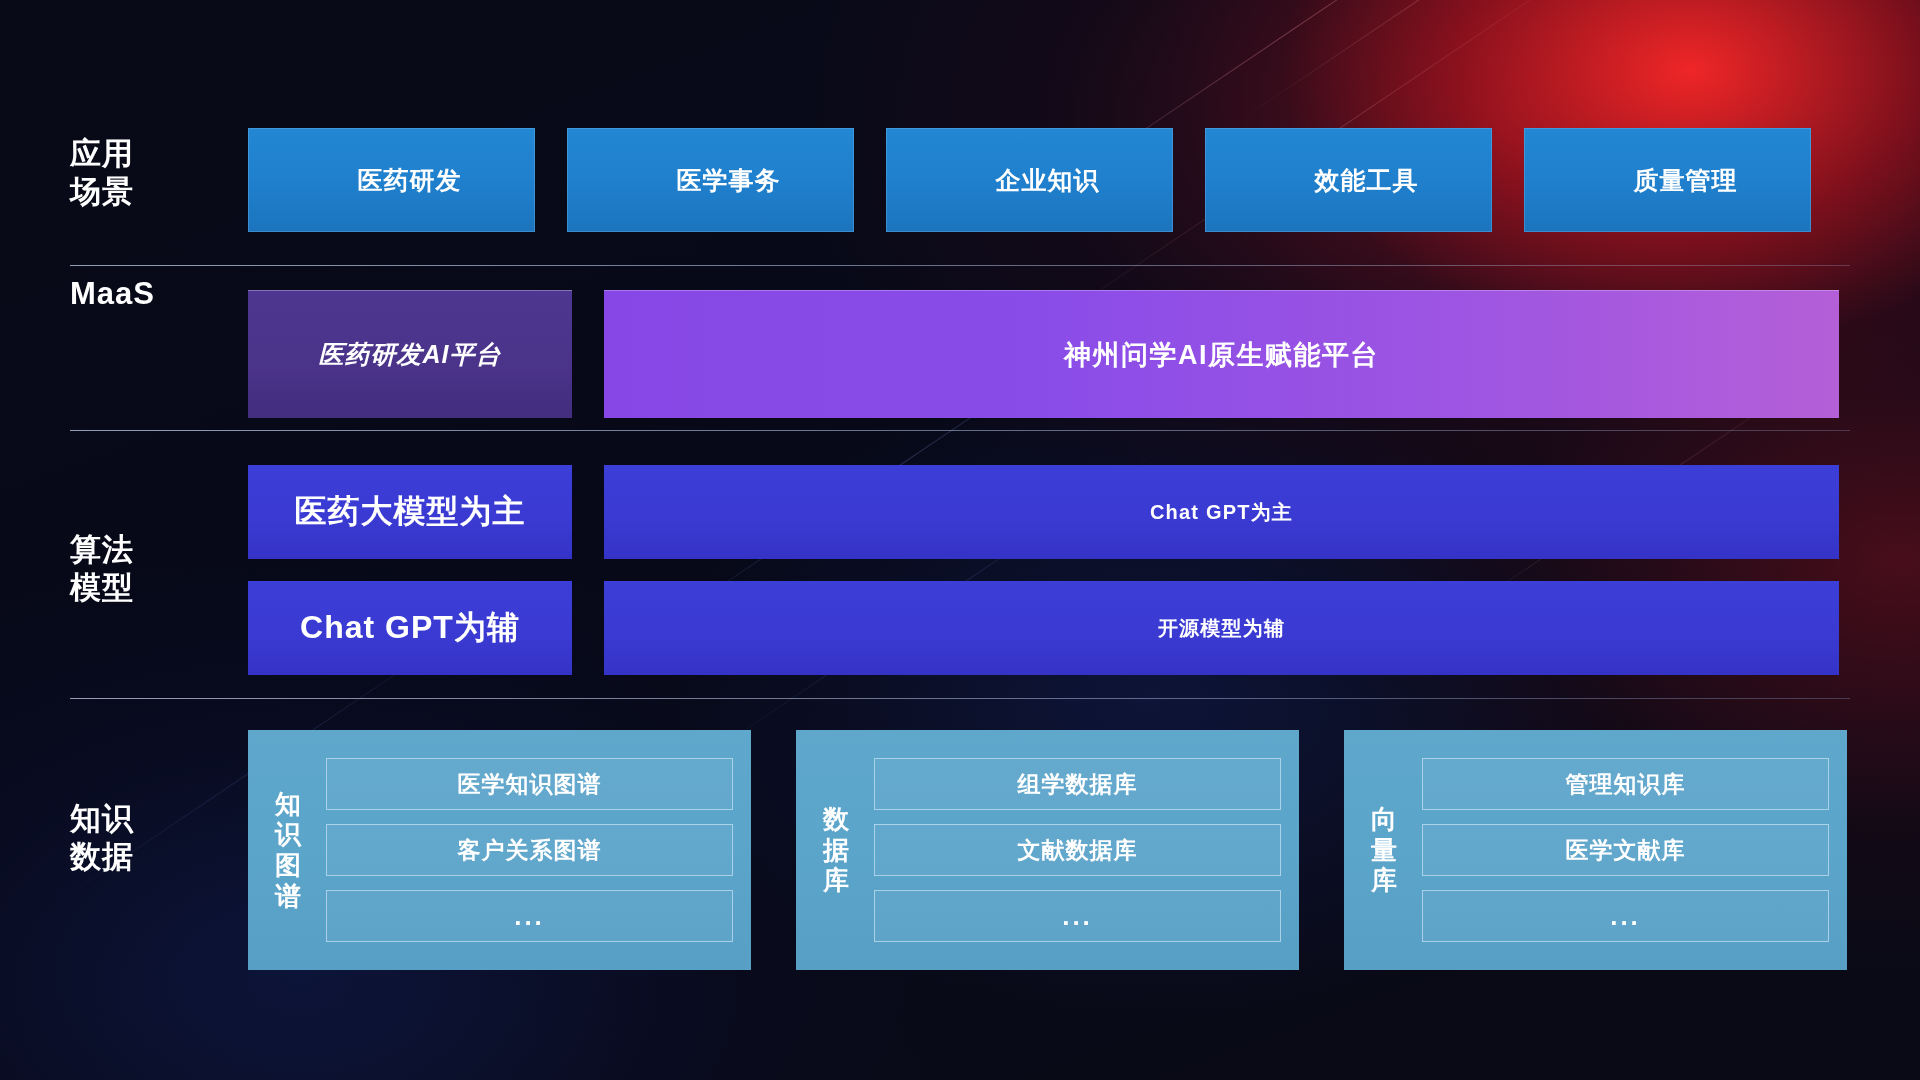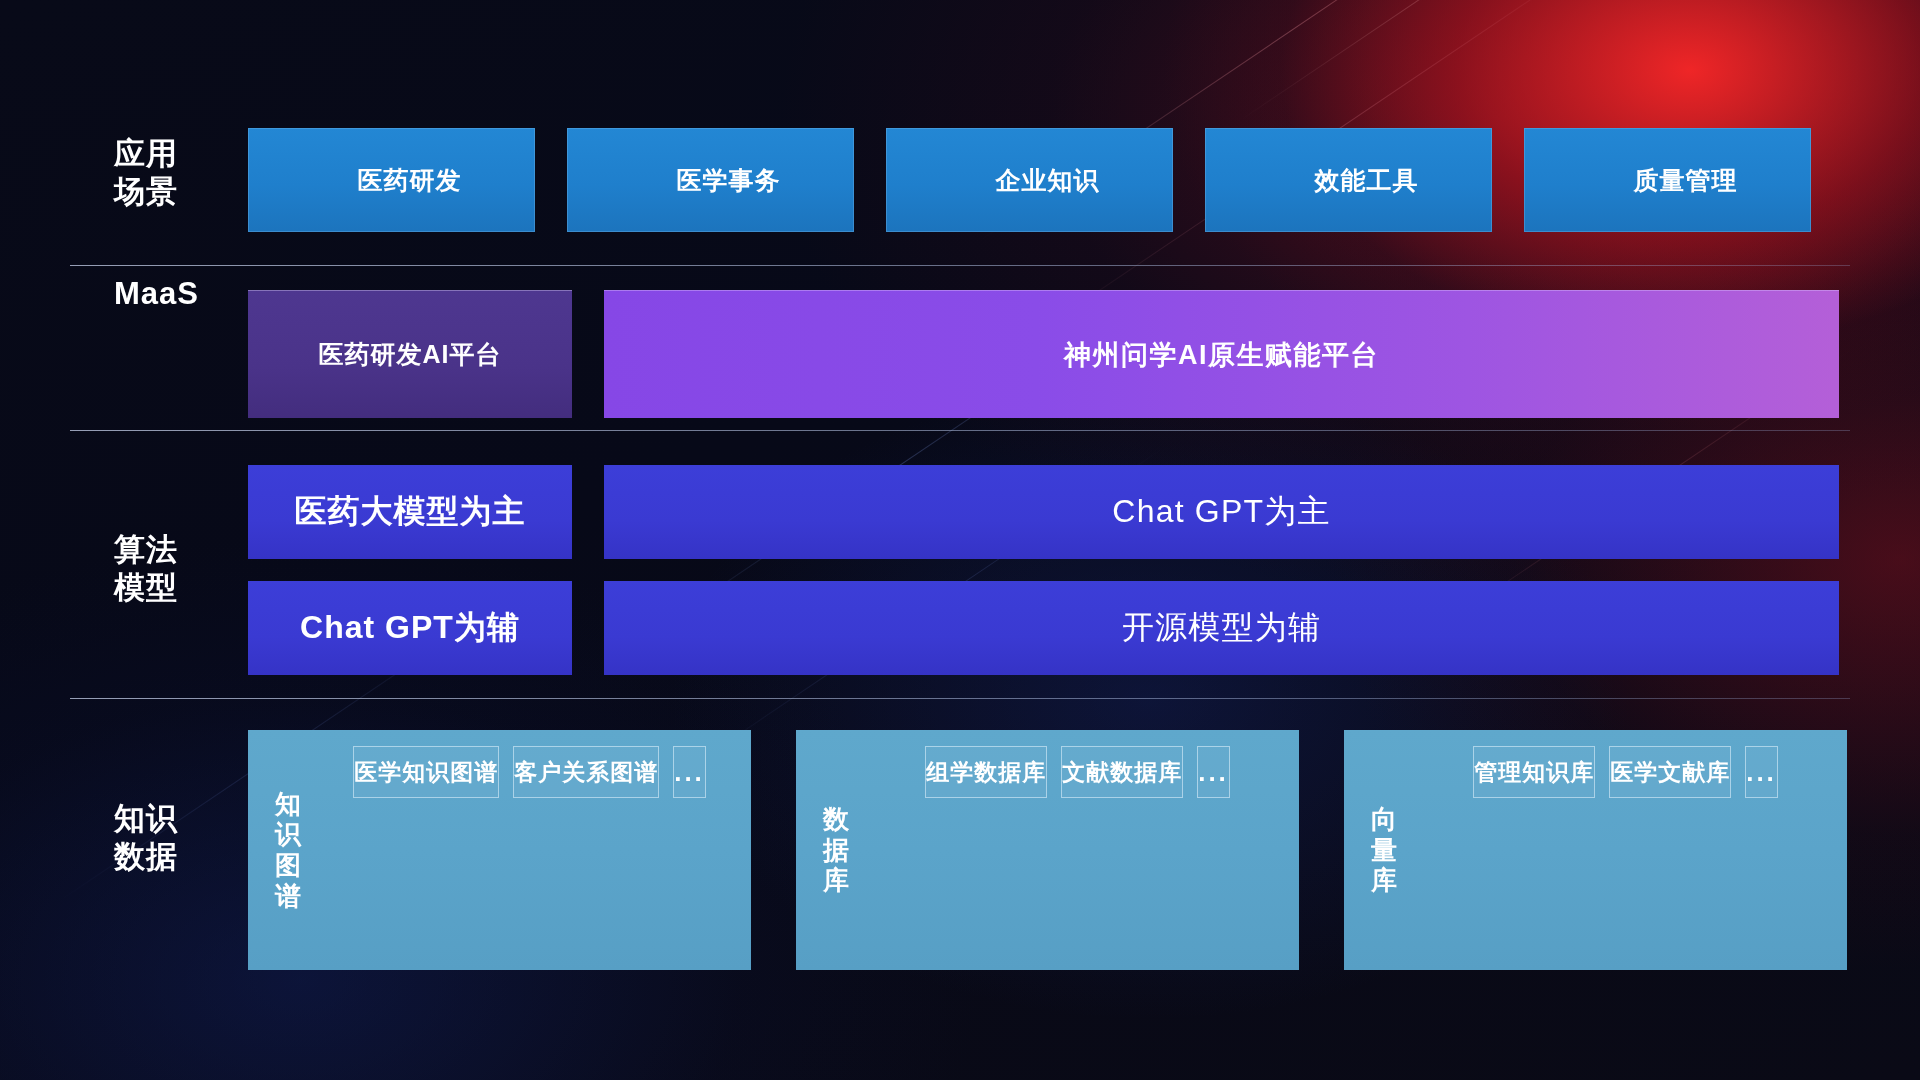--- a/index.html
+++ b/index.html
@@ -25,76 +25,77 @@
   .noise { position:absolute; inset:0; pointer-events:none; opacity:.25;
     background-image:radial-gradient(rgba(255,255,255,.10) .6px, transparent .7px);
     background-size:4px 4px; }
 
   .row { position:relative; display:flex; align-items:center; }
   .divider { position:absolute; left:70px; width:1780px; height:1px;
     background:linear-gradient(90deg, rgba(190,200,225,.78) 0%, rgba(170,185,220,.55) 55%, rgba(150,165,210,.30) 100%); }
 
   .label { position:absolute; left:70px; width:140px; text-align:left;
     color:#ffffff; font-weight:bold; font-size:31px; line-height:1.22;
-    letter-spacing:1px; white-space:pre-line;margin-left:44px; }
+    letter-spacing:1px; white-space:pre-line; }
 
   .content { position:absolute; left:248px; right:0; }
 
   
   .apps { display:flex; gap:32px; }
   .app-box {
     width:287px; height:104px; display:flex; align-items:center; justify-content:center;
     background:linear-gradient(180deg,#2387d4 0%,#1f7fcc 55%,#1c74bd 100%);
     color:#fff; font-size:25px; font-weight:bold; letter-spacing:1px;
     box-shadow:0 0 0 1px rgba(120,185,235,.35) inset;
     padding-left:36px;
   }
 
   
   .maas { display:flex; gap:32px; }
   .maas-left {
     width:324px; height:128px; display:flex; align-items:center; justify-content:center;
     background:linear-gradient(180deg,#4e3790 0%,#4a3389 60%,#432d7e 100%);
     color:#fff; font-size:25px; font-weight:bold; letter-spacing:1px;
     border-top:1px solid rgba(190,175,235,.55);
+    font-style:italic;
   }
   .maas-right {
     width:1235px; height:128px; display:flex; align-items:center; justify-content:center;
     background:linear-gradient(90deg,#8647e6 0%,#8a4ce8 35%,#9e55e2 70%,#b45fd8 100%);
     color:#fff; font-size:27px; font-weight:bold; letter-spacing:1.5px;
     border-top:1px solid rgba(215,185,250,.45);
   }
 
   
   .algo { display:flex; flex-direction:column; gap:22px; }
   .algo-line { display:flex; gap:32px; }
   .algo-left {
     width:324px; height:94px; display:flex; align-items:center; justify-content:center;
     background:linear-gradient(180deg,#3c3ed8 0%,#3a3ad2 60%,#3533c6 100%);
     color:#fff; font-size:32px; font-weight:bold; letter-spacing:1px;
   }
   .algo-right {
     width:1235px; height:94px; display:flex; align-items:center; justify-content:center;
     background:linear-gradient(180deg,#3c3ed8 0%,#3a3ad2 60%,#3533c6 100%);
-    color:#fff; font-size:32px; font-weight:normal; letter-spacing:1.2px;
+    color:#fff; font-size:20px; font-weight:bold; letter-spacing:1.2px;
   }
 
   
   .kgroups { display:flex; gap:45px; }
   .kgroup {
     width:503px; height:240px; display:flex; align-items:stretch;
     background:linear-gradient(180deg,#5fa8cc 0%,#5ba4ca 50%,#579fc5 100%);
     padding:16px 18px; gap:16px;
   }
   .kgroup-title {
     width:44px; flex:0 0 44px; display:flex; flex-direction:column;
     align-items:center; justify-content:center;
     color:#fff; font-size:26px; font-weight:bold; line-height:1.18; letter-spacing:0;
   }
-  .kitems { flex:1; display:flex; flex-direction:row; justify-content:center; gap:14px; }
+  .kitems { flex:1; display:flex; flex-direction:column; justify-content:center; gap:14px; }
   .kitem {
     height:52px; display:flex; align-items:center; justify-content:center;
     border:1px solid rgba(215,235,248,.62);
     color:#ffffff; font-size:23px; font-weight:bold; letter-spacing:1px;
     background:rgba(255,255,255,.045);
   }
   .kitem.ellipsis { font-size:26px; letter-spacing:3px; }
 </style>
 </head>
 <body>

